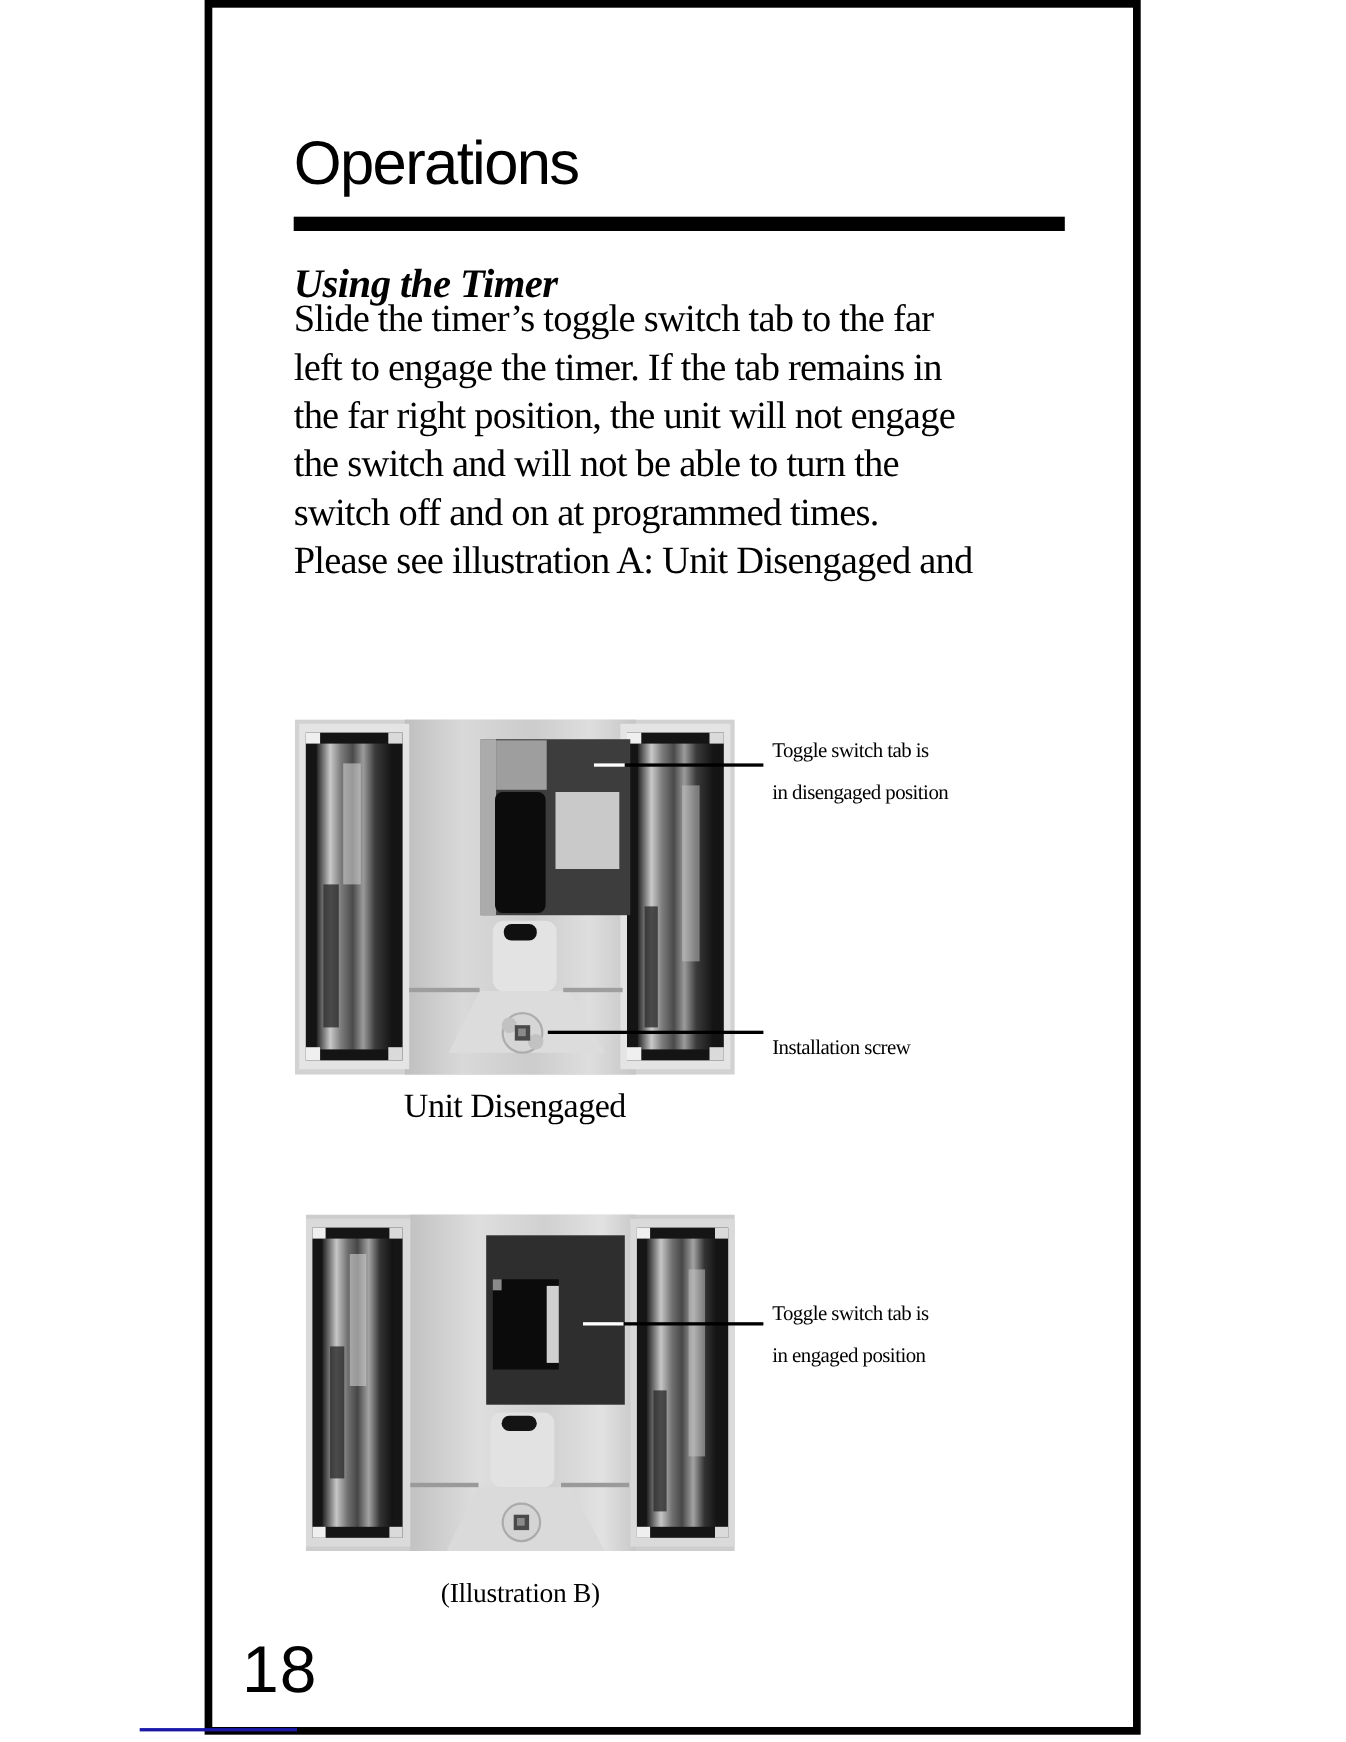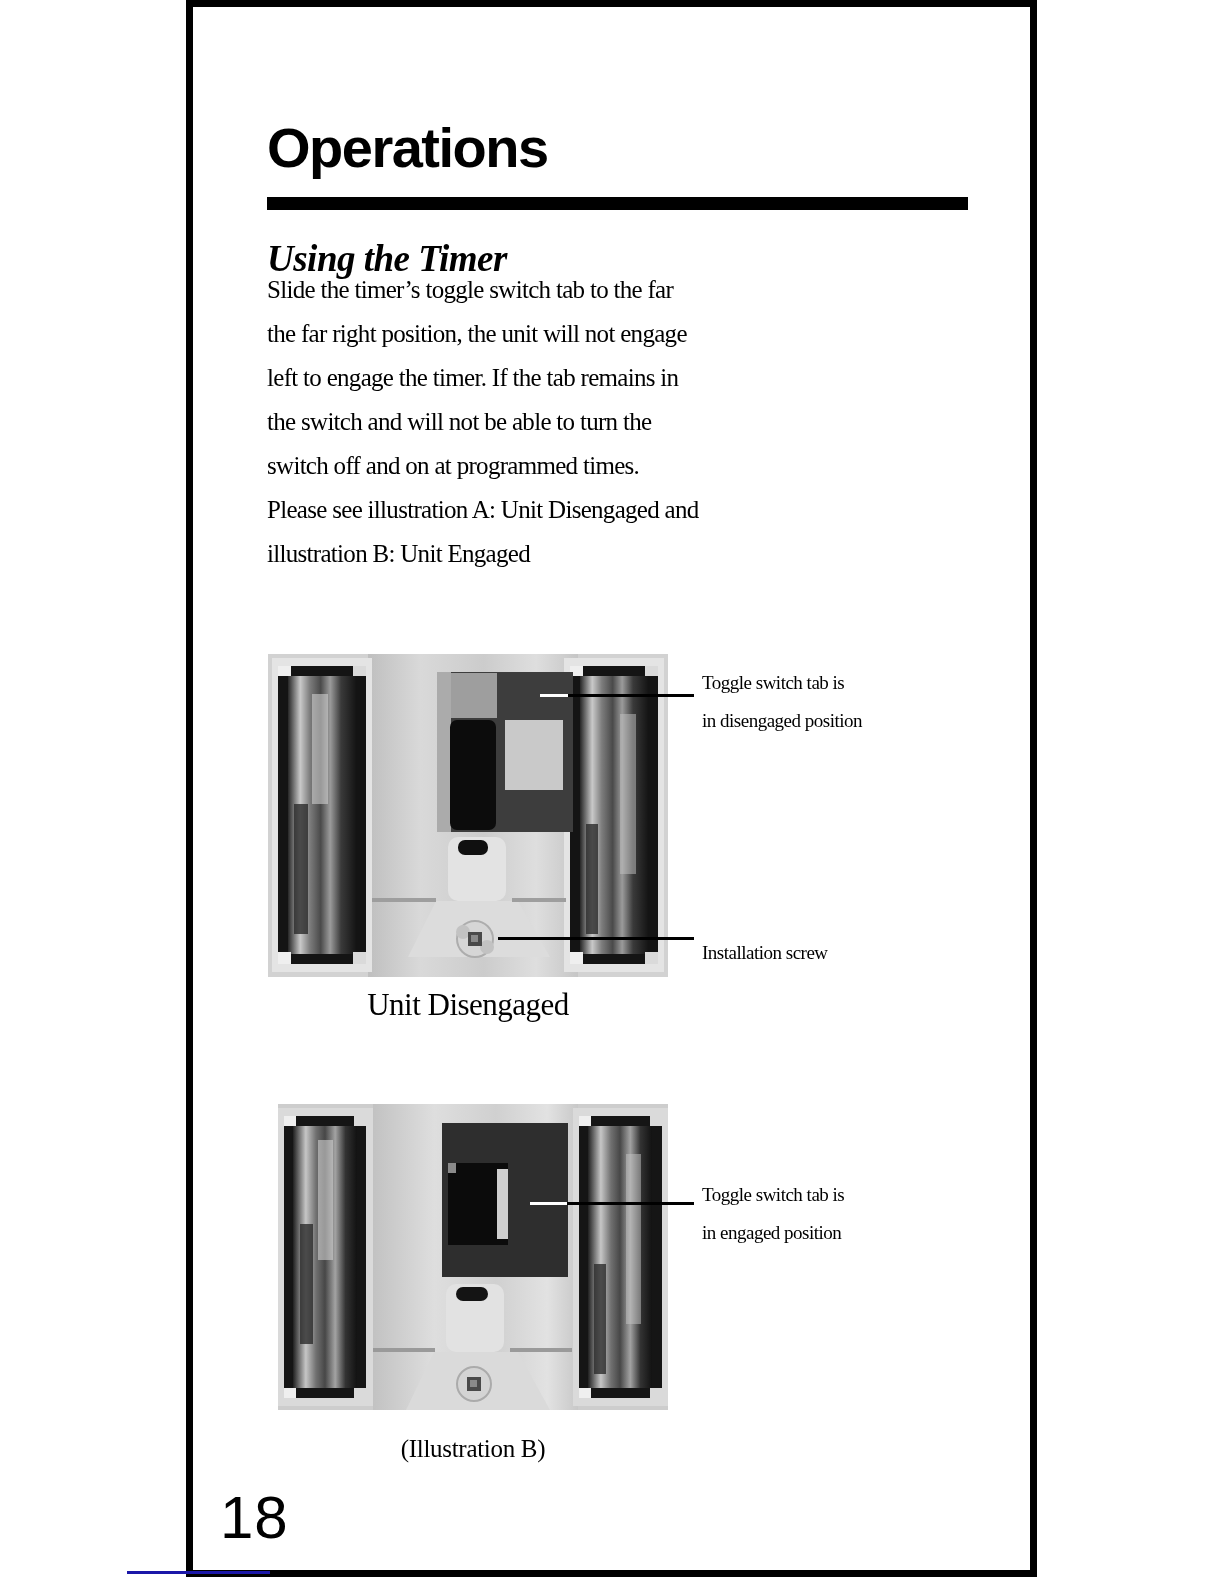--- a/index.html
+++ b/index.html
@@ -1,27 +1,27 @@
 <!DOCTYPE html>
 <html><head>
 <meta charset="utf-8">
 <style>
   html,body{margin:0;padding:0;background:#ffffff;}
   .page{position:relative;width:1224px;height:1584px;background:#ffffff;overflow:hidden;
         font-family:"Liberation Serif",serif;color:#000;}
   .frame{position:absolute;left:186px;top:0;width:851px;height:1577px;
          border:7px solid #000;box-sizing:border-box;background:#fff;}
   .page-title{position:absolute;left:267px;top:120px;
-              font-family:"Liberation Sans",sans-serif;font-weight:700;
+              font-family:"Liberation Sans",sans-serif;font-weight:400;
               font-size:56px;line-height:1;letter-spacing:-1.5px;}
   .title-rule{position:absolute;left:267px;top:197px;width:701px;height:13px;background:#000;}
   .section-heading{position:absolute;left:267px;top:239px;
                    font-weight:700;font-size:37px;line-height:1.1;letter-spacing:-0.5px;font-style:italic;}
   .body-block{position:absolute;left:267px;top:268px;width:700px;}
-  .body-line{font-size:25px;line-height:44px;letter-spacing:-0.7px;white-space:nowrap;}
+  .body-line{font-size:35px;line-height:44px;letter-spacing:-0.7px;white-space:nowrap;}
 
   .photo{position:absolute;}
   .photo svg{display:block;filter:blur(0.45px);}
   .photo-a{left:268px;top:654px;width:400px;height:323px;}
   .photo-b{left:278px;top:1104px;width:390px;height:306px;}
 
   .callout-line{position:absolute;height:3px;background:#000;}
   .callout-line-white{position:absolute;height:3px;background:#fff;}
   .callout-text{position:absolute;font-size:19px;line-height:38px;letter-spacing:-0.5px;white-space:nowrap;}
 
@@ -43,26 +43,25 @@
 
   <div class="frame"></div>
 
   <div class="page-title">Operations</div>
   <div class="title-rule"></div>
 
   <div class="section-heading">Using the Timer</div>
 
   <div class="body-block">
     <div class="body-line">Slide the timer’s toggle switch tab to the far</div>
+    <div class="body-line">left to engage the timer. If the tab remains in</div>
     <div class="body-line">the far right position, the unit will not engage</div>
-    <div class="body-line">left to engage the timer. If the tab remains in</div>
     <div class="body-line">the switch and will not be able to turn the</div>
     <div class="body-line">switch off and on at programmed times.</div>
     <div class="body-line">Please see illustration A: Unit Disengaged and</div>
-    <div class="body-line">illustration B: Unit Engaged</div>
   </div>
 
   <div class="photo photo-a">
     <svg viewBox="0 0 400 323" width="400" height="323">
       <defs>
         <linearGradient id="faceA" x1="0" y1="0" x2="1" y2="0">
           <stop offset="0" stop-color="#bfbfbf"></stop>
             <stop offset="0.25" stop-color="#d9d9d9"></stop>
           <stop offset="0.55" stop-color="#cccccc"></stop>
             <stop offset="0.8" stop-color="#dedede"></stop>

